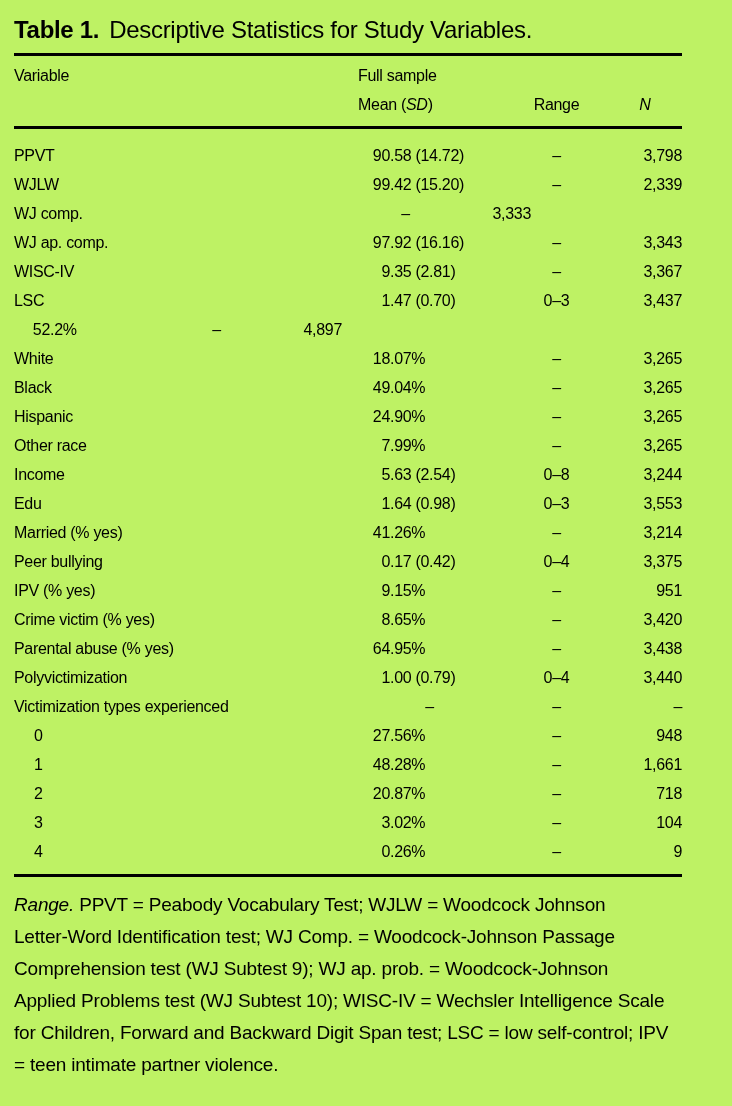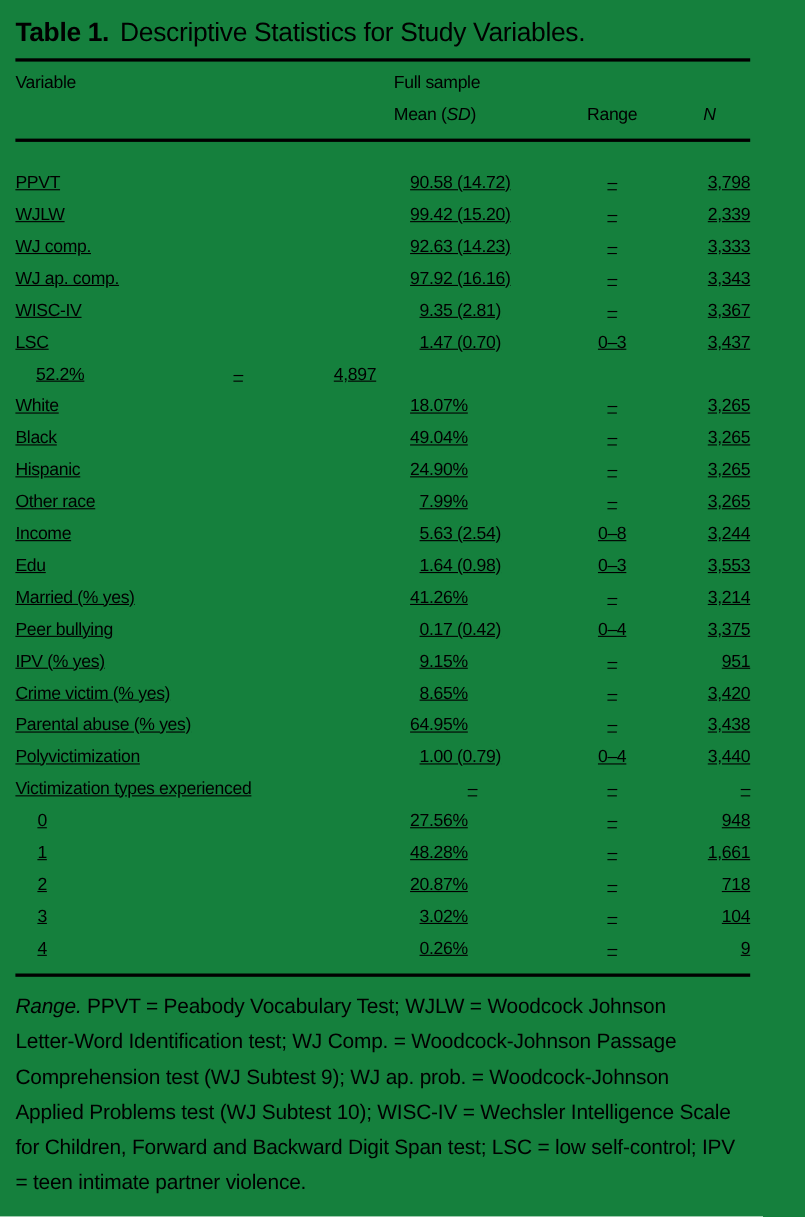--- a/index.html
+++ b/index.html
@@ -1,20 +1,20 @@
 <!DOCTYPE html>
 <html><head>
 <meta charset="utf-8">
 <style>
   html, body { margin: 0; padding: 0; background: #ffffff; }
   .page {
     position: relative;
     width: 732px;
     height: 1106px;
-    background: #15803d;
+    background: #bef264;
     box-sizing: border-box;
     padding: 16px 50px 0 14px;
     overflow: hidden;
     font-family: "Liberation Sans", sans-serif;
     color: #000;
     letter-spacing: -0.3px;
   }
   .title {
     font-size: 24px;
     line-height: 28px;
@@ -31,21 +31,21 @@
   .rule-header { margin-top: 7px; }
   .rule-bottom { margin-top: 8px; }
 
   .hrow, .trow {
     display: flex;
     height: 29px;
     align-items: center;
     font-size: 16px;
   }
   .hrow-1 { margin-top: 5px; }
-  .tbody { margin-top: 23px; text-decoration: underline; }
+  .tbody { margin-top: 12px; }
 
   .c-var  { width: 340px; box-sizing: border-box; }
   .c-mean { width: 151px; box-sizing: border-box; display: flex; padding-left: 0; }
   .c-range{ width: 103px; box-sizing: border-box; text-align: center; }
   .c-n    { width:  74px; box-sizing: border-box; text-align: right; }
 
   .trow.indent .c-var { padding-left: 20px; }
 
   .c-mean .mi { width: 36px; text-align: right; display: inline-block; }
   .c-mean .mr { flex: 1; text-align: left; }
@@ -107,24 +107,20 @@
         <div class="c-var">WJLW</div>
         <div class="c-mean">
           <span class="mi">99</span>
           <span class="mr">.42 (15.20)</span>
         </div>
         <div class="c-range">–</div>
         <div class="c-n">2,339</div>
       </div>
       <div class="trow">
         <div class="c-var">WJ comp.</div>
-        <div class="c-mean">
-          <span class="mi">92</span>
-          <span class="mr">.63 (14.23)</span>
-        </div>
         <div class="c-range">–</div>
         <div class="c-n">3,333</div>
       </div>
       <div class="trow">
         <div class="c-var">WJ ap. comp.</div>
         <div class="c-mean">
           <span class="mi">97</span>
           <span class="mr">.92 (16.16)</span>
         </div>
         <div class="c-range">–</div>

